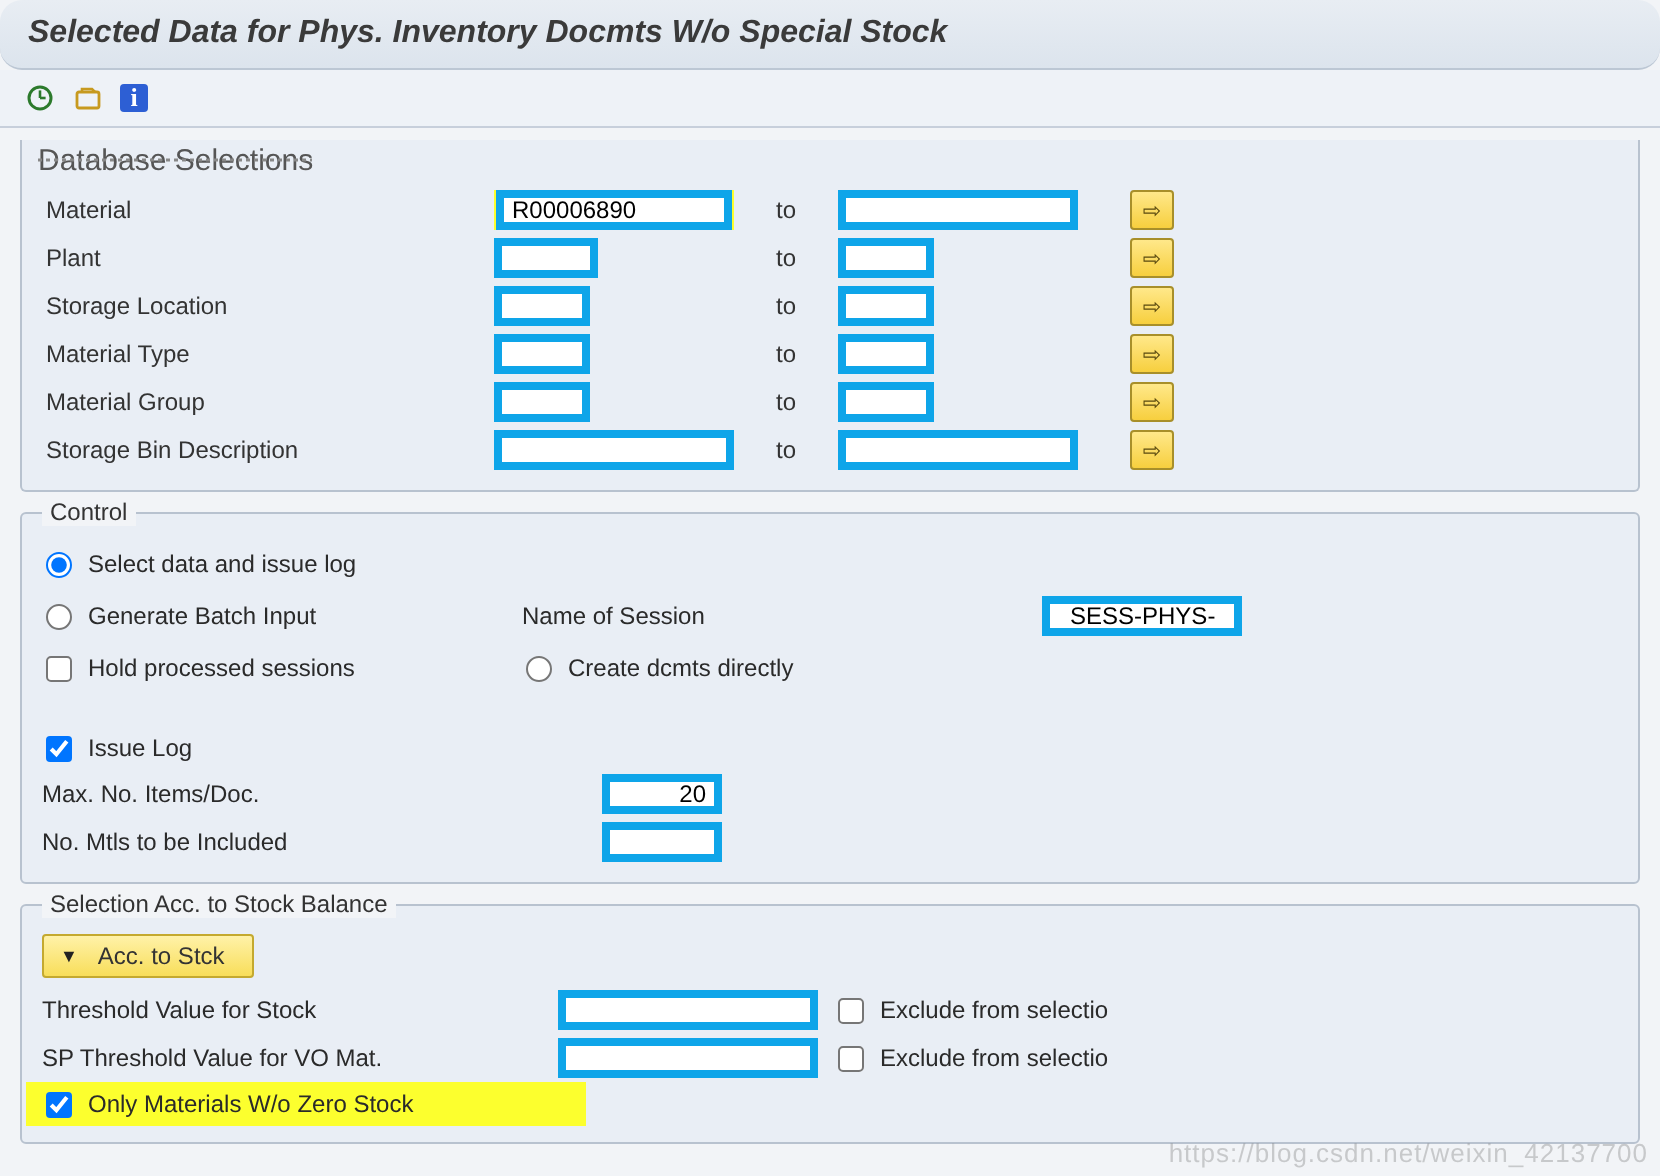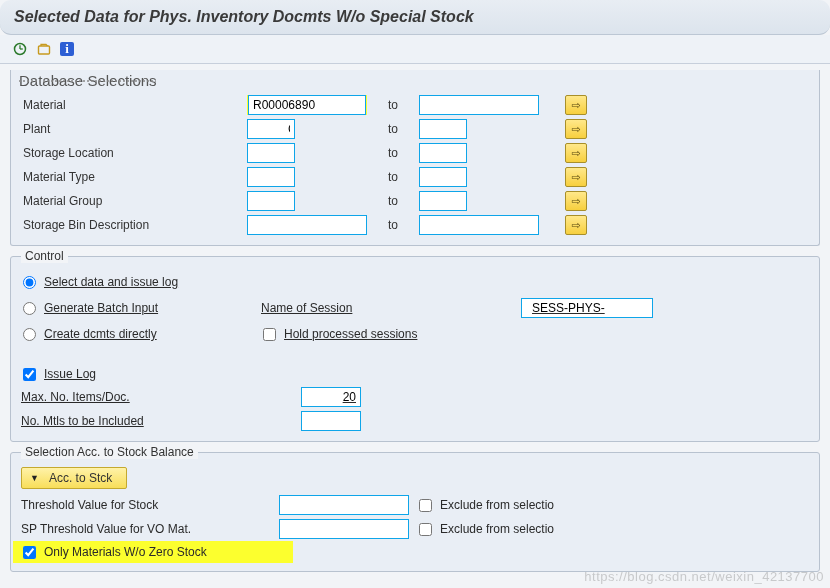--- a/index.html
+++ b/index.html
@@ -58,21 +58,21 @@
     align-items: center;
     column-gap: 6px;
     height: 24px;
   }
   .row.db {
     grid-template-columns: 220px 120px 40px 120px 40px;
   }
   .row .label { color: #333; padding-left: 2px; }
   input.text {
     height: 20px;
-    border: 1px solid #0ea5e9;
+    border: 4px solid #0ea5e9;
     background: #fff;
     padding: 1px 4px;
     font-size: 12px;
     width: 100%;
   }
   input.text.small { width: 60px; }
   .to-lbl { text-align: center; color:#333;}
   .arrow-btn {
     width: 22px; height: 20px;
     border: 1px solid #a88f2a;
@@ -186,44 +186,44 @@
     </div>
     <div class="row db">
       <span class="label">Storage Bin Description</span>
       <input class="text" style="">
       <span class="to-lbl">to</span>
       <input class="text" style="">
       <span class="arrow-btn">⇨</span>
     </div>
   </div>
 
-  <div class="groupbox" style="padding-top:14px;text-decoration:underline;">
+  <div class="groupbox" style="padding-top:14px;">
     <span class="group-title">Control</span>
     <div class="ctl-grid">
       <label class="chk-row">
         <input type="radio" name="ctlopt" checked="" style="">
         <span>Select data and issue log</span>
       </label>
       <span></span>
           <span></span>
 
       <label class="chk-row">
         <input type="radio" name="ctlopt" style="">
         <span>Generate Batch Input</span>
       </label>
       <span>Name of Session</span>
-      <input class="text" style="width: 132px; padding-left: 10px;" value="SESS-PHYS-">
-
+      <input class="text" style="width: 100px; padding-left: 10px;" value="SESS-PHYS-">
+
+      <label class="chk-row">
+        <input type="checkbox" style="">
+        <span>Hold processed sessions</span>
+      </label>
       <label class="chk-row">
         <input type="radio" name="ctlopt" style="">
         <span>Create dcmts directly</span>
-      </label>
-      <label class="chk-row">
-        <input type="checkbox" style="">
-        <span>Hold processed sessions</span>
       </label>
       <span></span>
     </div>
 
     <div style="height:18px"></div>
 
     <label class="chk-row">
       <input type="checkbox" checked="" style="">
       <span>Issue Log</span>
     </label>

